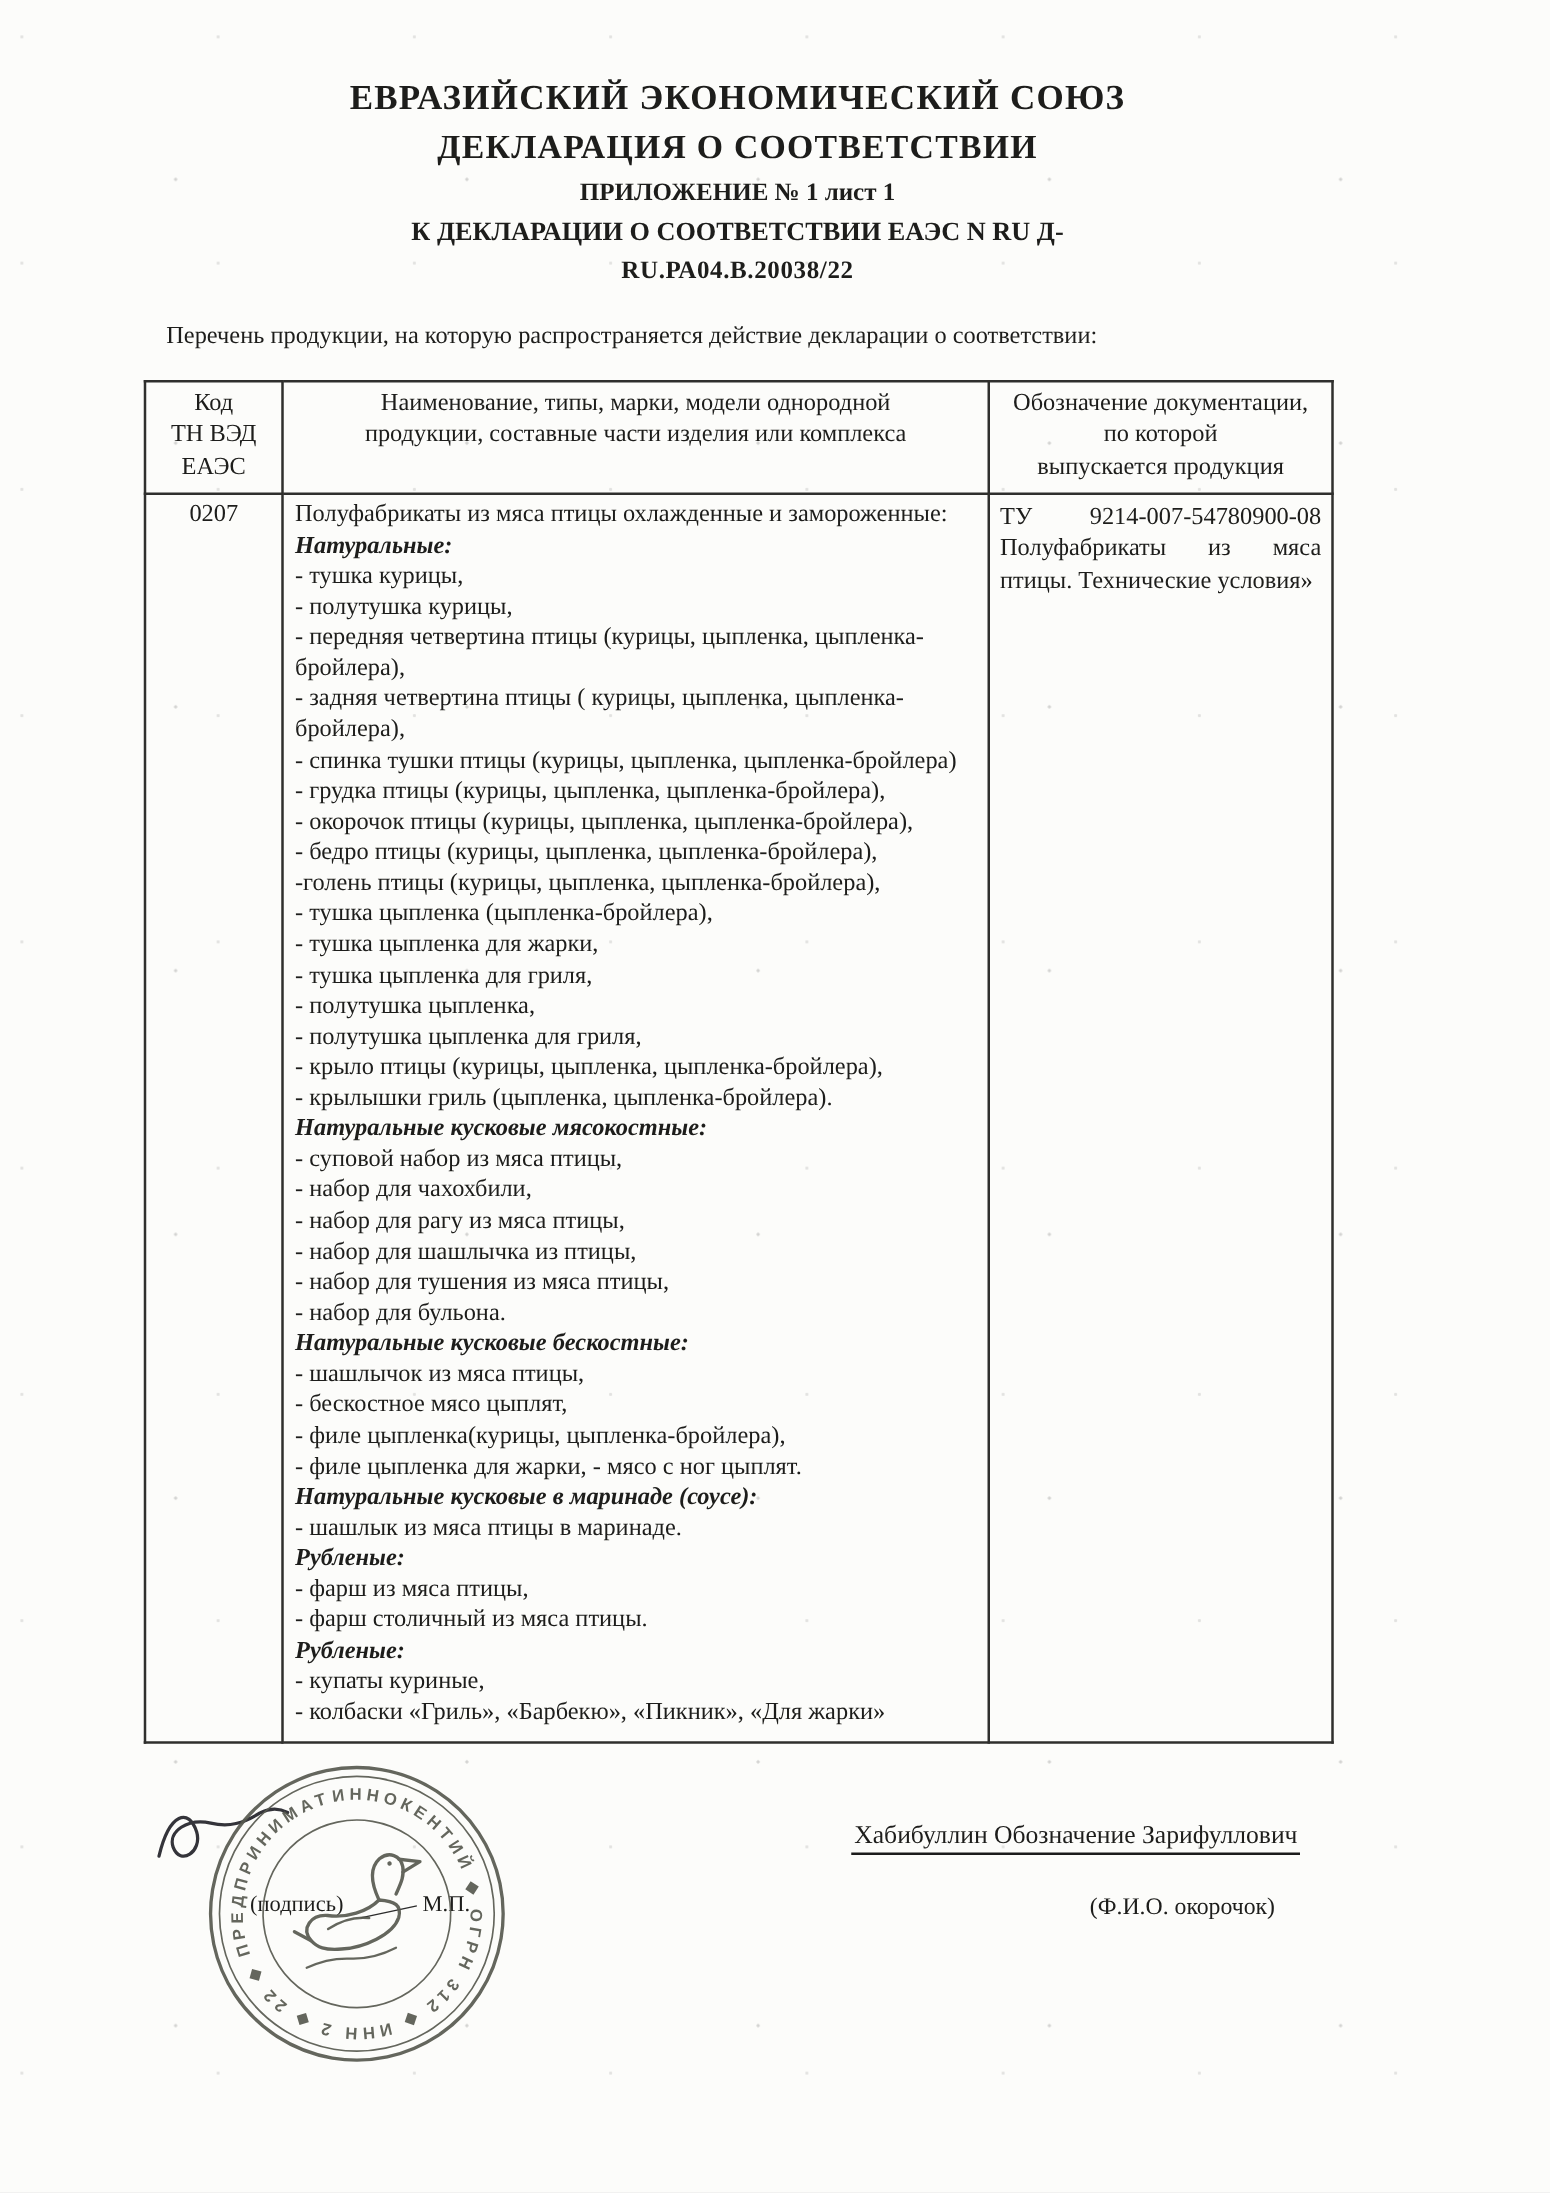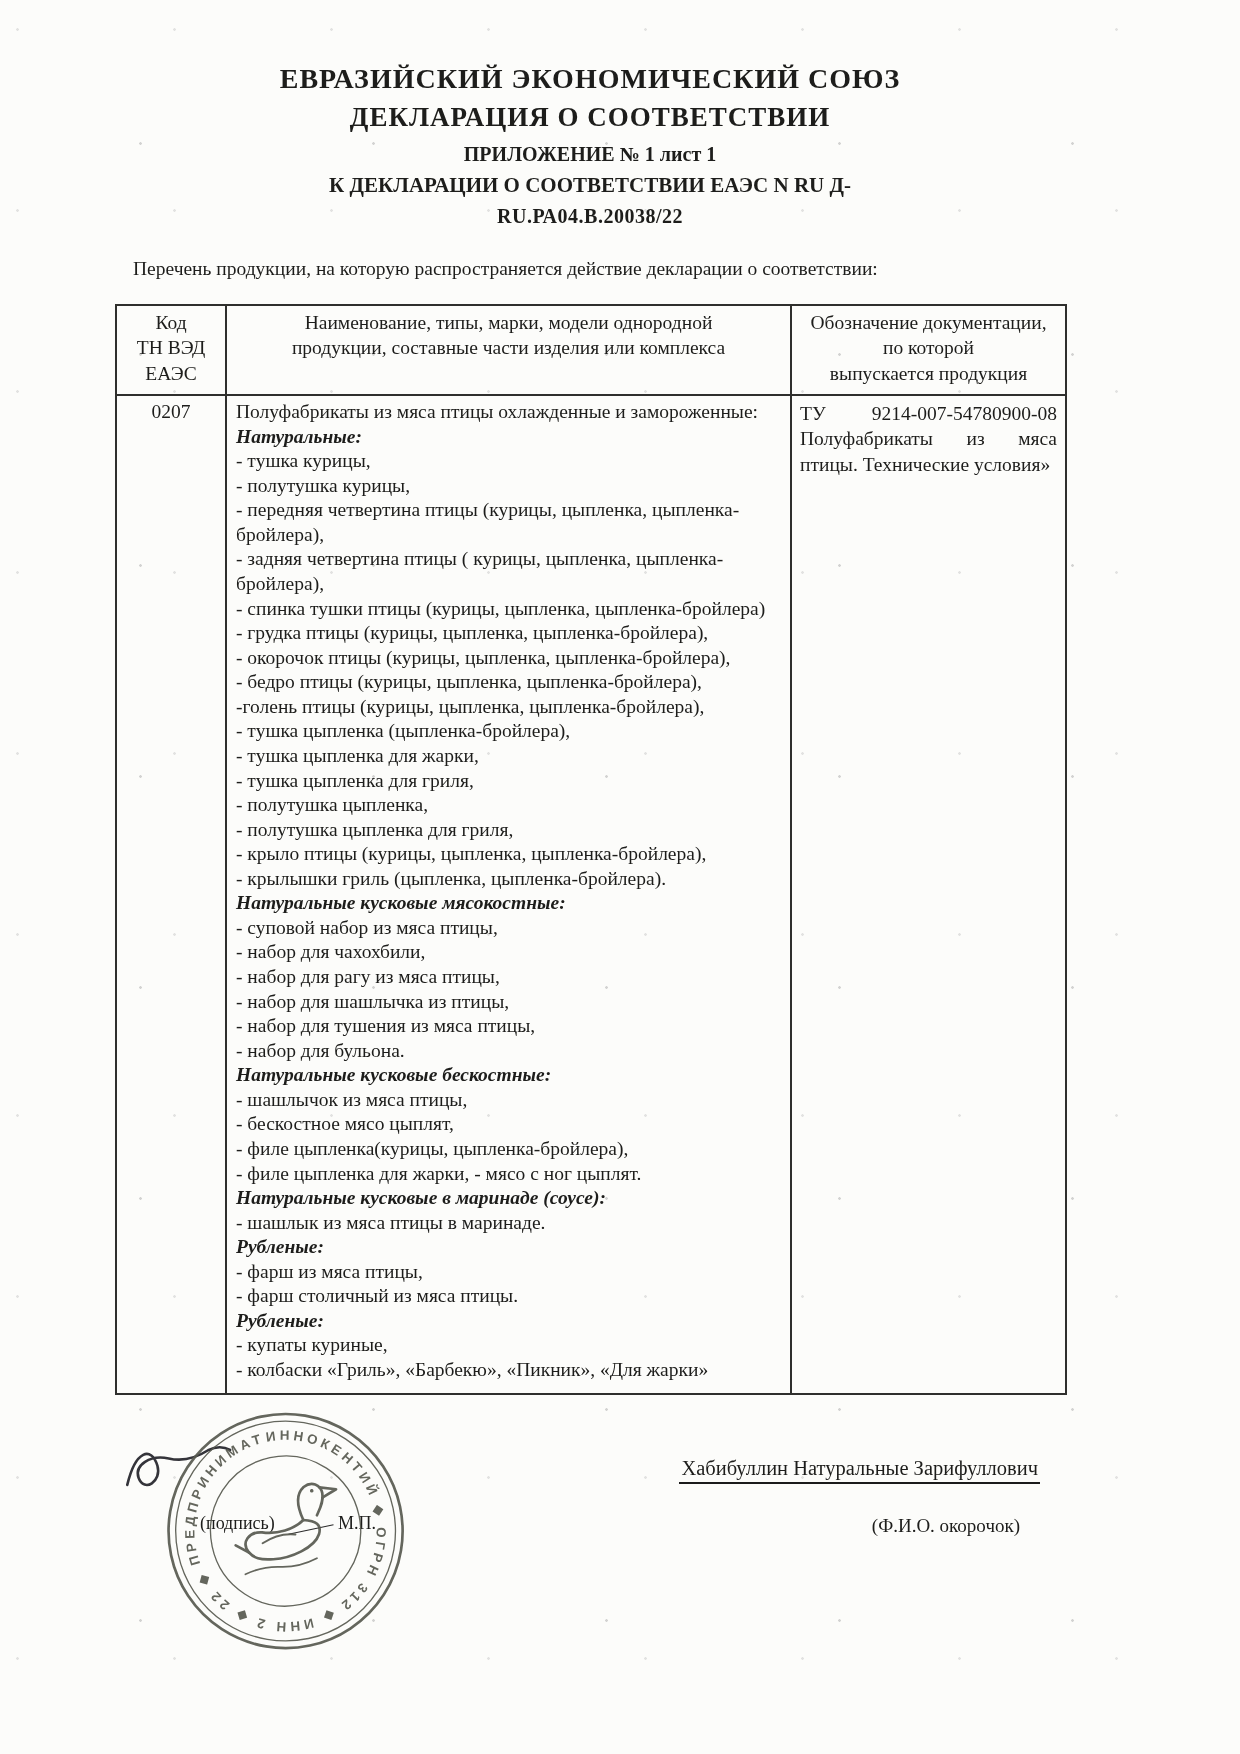--- a/index.html
+++ b/index.html
@@ -256,18 +256,18 @@
           <path d="M105 165 L 92 154"></path>
           <path d="M172 142 C 168 125 170 112 180 106 C 190 101 199 107 199 117 C 199 126 193 133 188 140"></path>
           <path d="M197 110 L 215 116 L 198 122"></path>
           <circle cx="188" cy="112" r="2" fill="#585a50" stroke="none"></circle>
           <path d="M122 158 Q 142 150 160 156" stroke-width="2.2"></path>
           <path d="M96 188 Q 116 183 136 188 Q 156 193 178 187" stroke-width="2"></path>
         </g>
       </svg>
     </div>
 
-    <div class="applicant-name">Хабибуллин Натуральные Зарифуллович</div>
+    <div class="applicant-name">Хабибуллин Обозначение Зарифуллович</div>
     <div class="applicant-caption">(Ф.И.О. окорочок)</div>
 
   </div>
 
 </div>
 
 </body></html>

